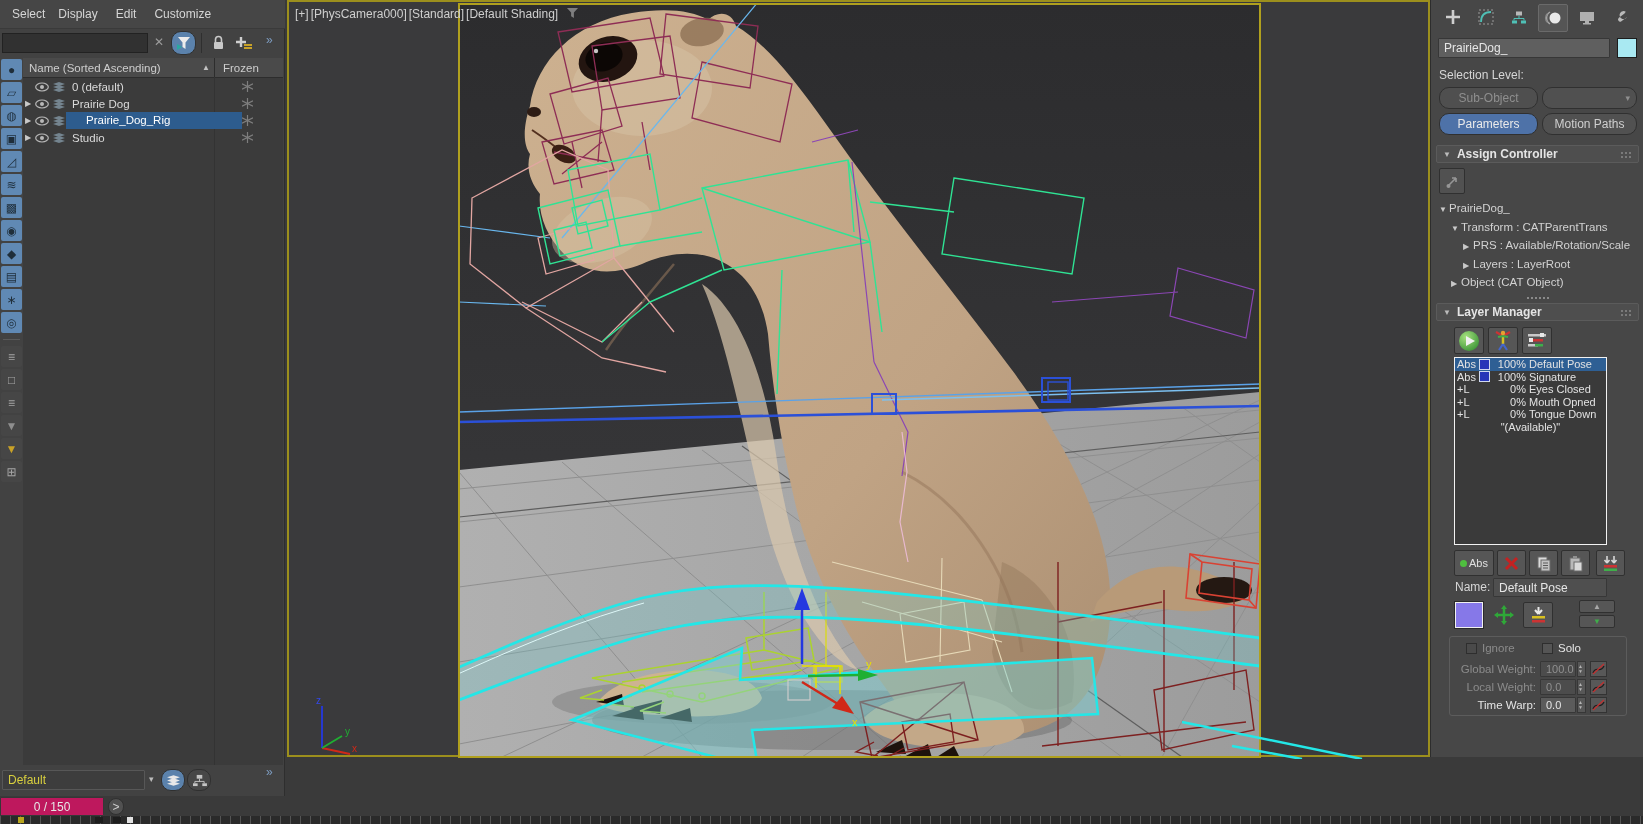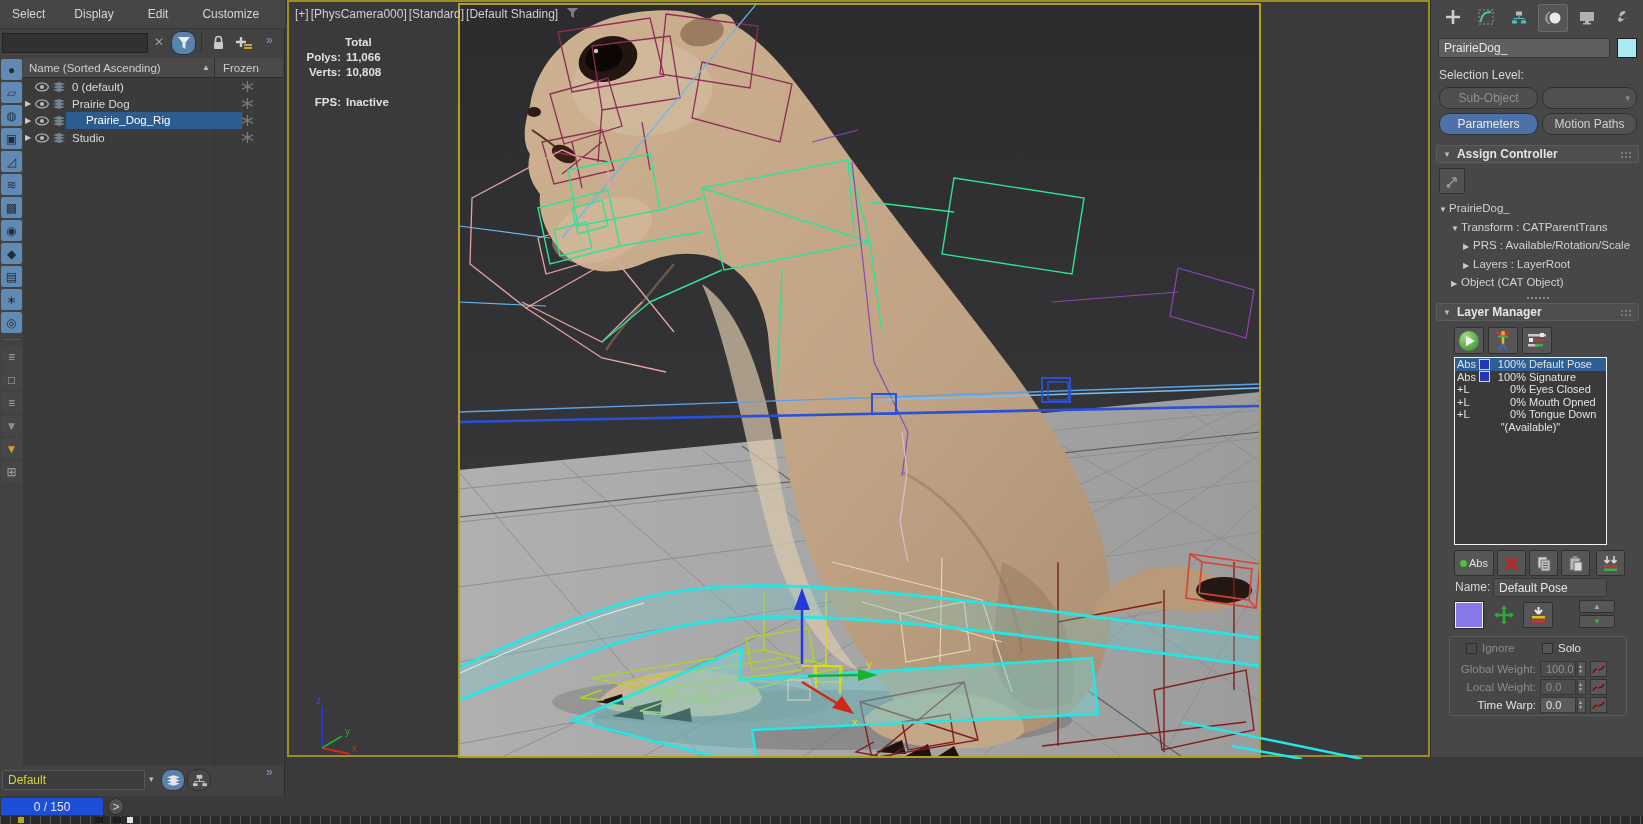--- a/index.html
+++ b/index.html
@@ -33,30 +33,30 @@
 </head>
 <body>
 
 <div class="a" style="left:0;top:757px;width:1643px;height:67px;background:#3a3a3a;"></div>
 <div class="a ticks" style="left:0;top:816px;width:1643px;height:8px;"></div>
 <div class="a" style="left:18px;top:817px;width:6px;height:6px;background:#b9a61d;"></div>
 <div class="a" style="left:95px;top:817px;width:8px;height:6px;background:#1d1d1d;"></div>
 <div class="a" style="left:113px;top:817px;width:8px;height:6px;background:#1d1d1d;"></div>
 <div class="a" style="left:127px;top:817px;width:6px;height:6px;background:#e2e2e2;"></div>
 
-<div class="a field" style="left:0;top:797px;width:104px;height:19px;justify-content:center;background:#1d4ed8;">
+<div class="a field" style="left:0;top:797px;width:104px;height:19px;justify-content:center;background:#be185d;">
   <span>0 / 150</span>
 </div>
 <div class="a btn" style="left:108px;top:798px;width:16px;height:17px;">
   <span>&gt;</span>
 </div>
 
 <div class="a" style="left:0;top:0;width:285px;height:796px;background:#424242;border-right:1px solid #2e2e2e;">
 
-  <div class="a" style="left:0;top:0;width:285px;height:29px;background:#464646;border-bottom:1px solid #3a3a3a;display:flex;align-items:center;gap:16px;">
+  <div class="a" style="left:0;top:0;width:285px;height:29px;background:#464646;border-bottom:1px solid #3a3a3a;display:flex;align-items:center;gap:0;">
     <span class="txt" style="margin-left:12px;">Select</span>
     <span class="txt" style="margin-left:13px;">Display</span>
     <span class="txt" style="margin-left:18px;">Edit</span>
     <span class="txt" style="margin-left:18px;">Customize</span>
   </div>
 
   <div class="a" style="left:2px;top:33px;width:146px;height:20px;background:#313131;border:1px solid #222;"></div>
   <div class="a" style="left:151px;top:35px;width:16px;height:16px;color:#9c9c9c;font-size:12px;text-align:center;">
     <span>✕</span>
   </div>
@@ -435,39 +435,20 @@
   <div class="a" style="left:6px;top:5px;display:flex;gap:2px;font-size:12px;color:#cfcfcf;">
     <span>[+]</span>
     <span>[PhysCamera000]</span>
     <span>[Standard]</span>
     <span>[Default Shading]</span>
     <svg width="13" height="12" viewBox="0 0 14 13" style="margin-left:6px;opacity:.75;">
       <path d="M1 1 H13 L8.5 6 V12 L5.5 10 V6 Z" fill="#9a9a9a"></path>
     </svg>
   </div>
 
-  <div class="a" style="left:10px;top:33px;font-size:11.5px;font-weight:bold;color:#e0e0e0;line-height:15px;">
-    <div style="display:flex;">
-        <span style="width:46px;"></span>
-        <span>Total</span>
-      </div>
-    <div style="display:flex;">
-        <span style="width:42px;text-align:right;margin-right:5px;">Polys:</span>
-        <span>11,066</span>
-      </div>
-    <div style="display:flex;">
-        <span style="width:42px;text-align:right;margin-right:5px;">Verts:</span>
-        <span>10,808</span>
-      </div>
-    <div style="height:15px;"></div>
-    <div style="display:flex;">
-        <span style="width:42px;text-align:right;margin-right:5px;">FPS:</span>
-        <span>Inactive</span>
-      </div>
-  </div>
 </div>
 
 <div class="a" style="left:1430px;top:0;width:213px;height:757px;background:#474747;border-left:1px solid #2d2d2d;">
 
   <div class="a" style="left:8px;top:4px;display:flex;gap:5px;">
     <div class="laybtn" style="width:28px;height:26px;background:transparent;border:none;">
       <svg width="16" height="16" viewBox="0 0 16 16">
           <path d="M8 1 V15 M1 8 H15" stroke="#cfcfcf" stroke-width="2.6"></path>
         </svg>
     </div>

